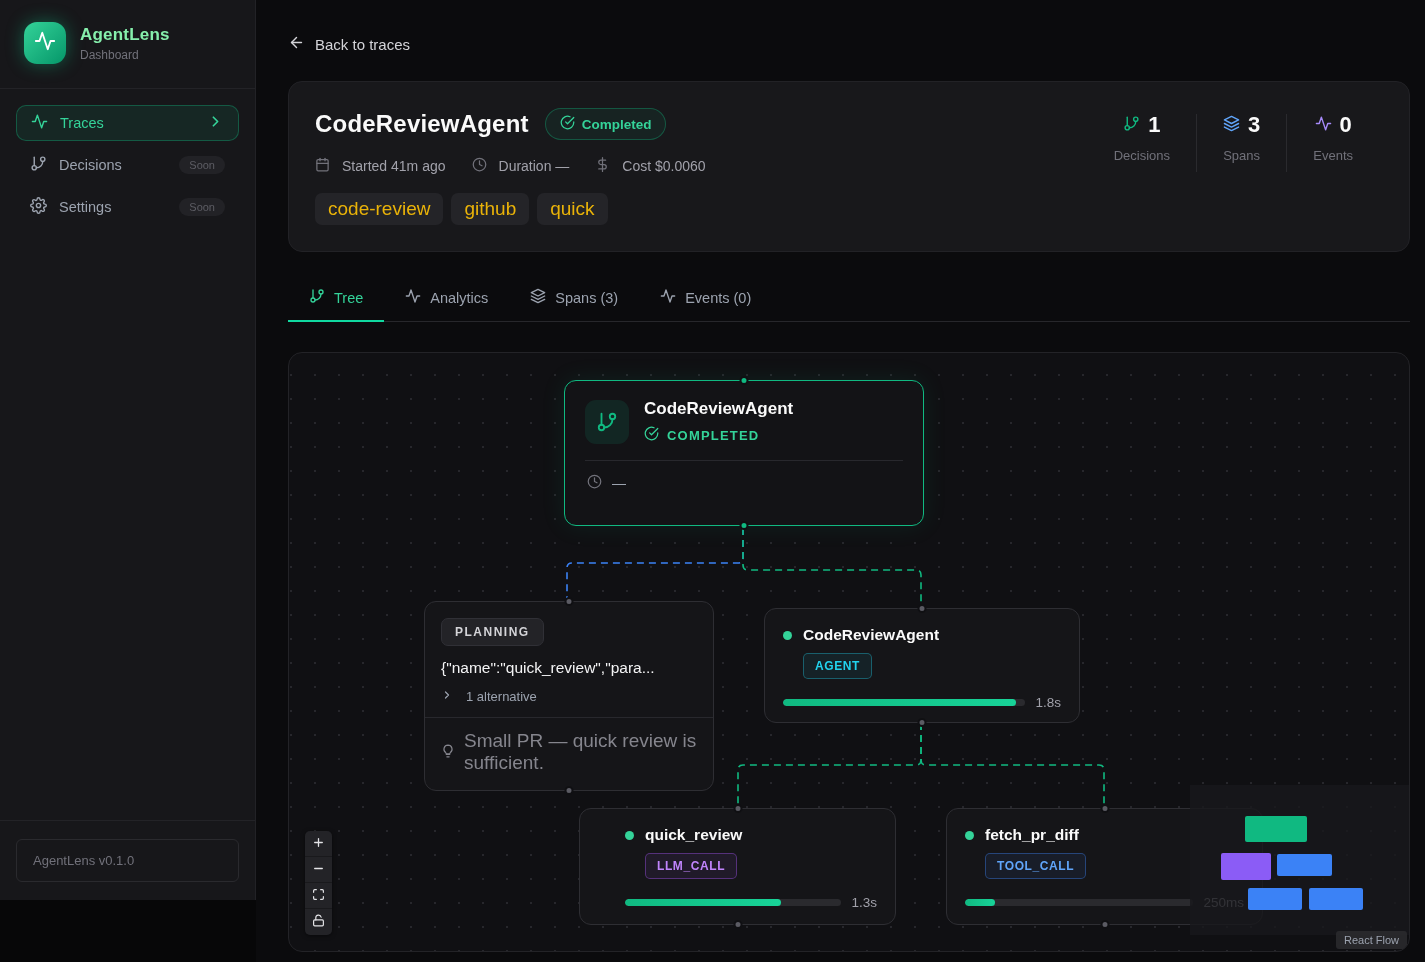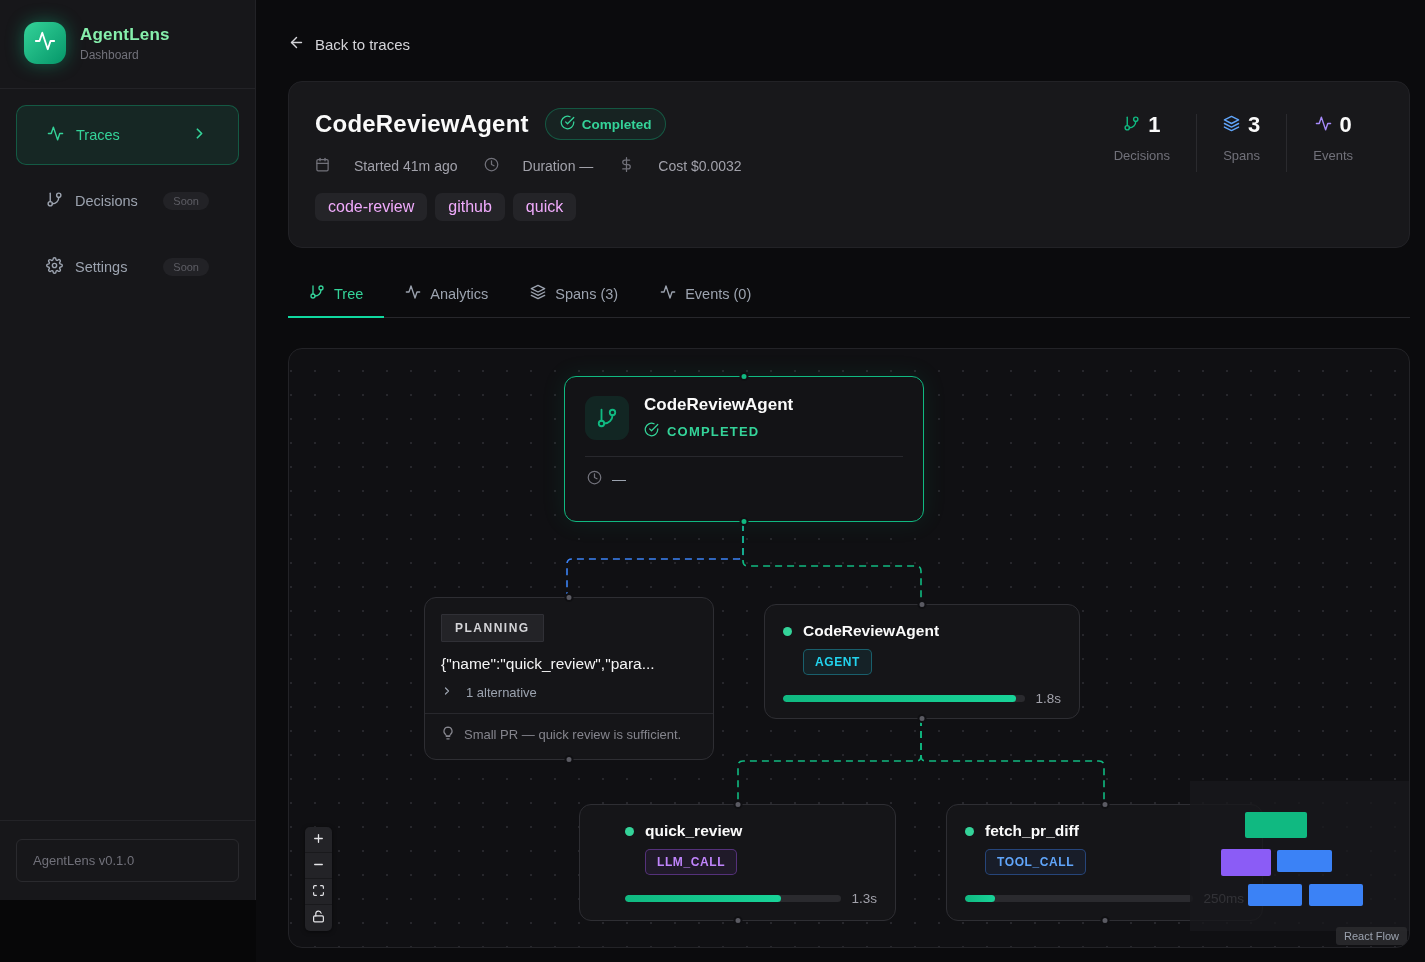--- a/index.html
+++ b/index.html
@@ -7,21 +7,21 @@
   .app { display:flex; width:1425px; height:962px; }
 
   
   .sidebar { width:256px; height:900px; background:#17171a; border-right:1px solid #222226; display:flex; flex-direction:column; }
   .sb-head { display:flex; align-items:center; gap:14px; padding:22px 22px 24px 24px; border-bottom:1px solid #232327; }
   .logo { width:42px; height:42px; border-radius:13px; background:linear-gradient(135deg,#34d399,#059669); display:flex; align-items:center; justify-content:center; box-shadow:0 0 18px rgba(16,185,129,.45); }
   .logo svg { width:22px; height:22px; stroke:#fff; }
   .sb-title { font-size:17px; font-weight:700; color:#86efac; letter-spacing:.2px; }
   .sb-sub { font-size:12px; color:#71717a; margin-top:3px; }
   .sb-nav { padding:16px; display:flex; flex-direction:column; gap:6px; }
-  .nav-item { display:flex; align-items:center; gap:12px; height:60px; padding:0 30px; border-radius:10px; font-size:14.5px; color:#9ca3af; cursor:pointer; }
+  .nav-item { display:flex; align-items:center; gap:12px; height:36px; padding:0 14px; border-radius:10px; font-size:14.5px; color:#9ca3af; cursor:pointer; }
   .nav-item svg { width:17px; height:17px; stroke:#9ca3af; flex:none; }
   .nav-item .grow { flex:1; }
   .nav-item.active { background:rgba(16,185,129,.10); border:1px solid rgba(16,185,129,.35); color:#34d399; }
   .nav-item.active svg { stroke:#34d399; }
   .soon { font-size:11px; color:#5d5d64; background:#222226; border-radius:99px; padding:3px 10px; }
   .sb-spacer { flex:1; }
   .sb-foot { border-top:1px solid #232327; padding:18px 16px; }
   .version-box { border:1px solid #2a2a2e; border-radius:6px; padding:13px 16px; font-size:13px; color:#71717a; }
 
   
@@ -29,24 +29,24 @@
   .back-row { margin-top:34px; display:flex; align-items:center; gap:10px; font-size:15px; color:#d4d4d8; cursor:pointer; }
   .back-row svg { width:17px; height:17px; stroke:#d4d4d8; }
 
   .header-card { margin-top:27px; background:#18181b; border:1px solid #222226; border-radius:14px; padding:26px 30px 26px 26px; display:flex; justify-content:space-between; }
   .hc-left { min-width:0; }
   .title-row { display:flex; align-items:center; gap:16px; }
   .trace-title { font-size:24px; font-weight:700; color:#fafafa; letter-spacing:.2px; }
   .status-pill { display:flex; align-items:center; gap:7px; font-size:13.5px; font-weight:700; color:#34d399; background:rgba(16,185,129,.07); border:1px solid rgba(16,185,129,.35); border-radius:99px; padding:6px 14px; }
   .status-pill svg { width:15px; height:15px; stroke:#34d399; }
   .meta-row { display:flex; align-items:center; gap:26px; margin-top:17px; font-size:14px; color:#a1a1aa; }
-  .meta-item { display:flex; align-items:center; gap:24px; }
+  .meta-item { display:flex; align-items:center; gap:12px; }
   .meta-item svg { width:15px; height:15px; stroke:#71717a; }
   .tag-row { display:flex; gap:8px; margin-top:18px; }
-  .tag { background:#242428; color:#f0abfc; font-size:16px; border-radius:7px; padding:5px 13px; }
+  .tag { background:#242428; color:#eab308; font-size:19px; border-radius:7px; padding:5px 13px; }
   .hc-stats { display:flex; align-items:flex-start; gap:0; padding-top:4px; }
   .stat { text-align:center; padding:0 26px; }
   .stat-top { display:flex; align-items:center; justify-content:center; gap:8px; }
   .stat-top svg { width:17px; height:17px; }
   .stat-val { font-size:22px; font-weight:700; color:#fafafa; }
   .stat-label { margin-top:10px; font-size:13px; color:#71717a; }
   .stat-div { width:1px; height:58px; background:#2a2a2e; margin-top:2px; }
 
   
   .tabs { margin-top:26px; display:flex; border-bottom:1px solid #27272b; }
@@ -70,26 +70,26 @@
   .rn-icon { width:44px; height:44px; border-radius:11px; background:rgba(16,185,129,.12); display:flex; align-items:center; justify-content:center; }
   .rn-icon svg { width:22px; height:22px; stroke:#10b981; }
   .rn-title { font-size:17px; font-weight:700; color:#fafafa; }
   .rn-status { display:flex; align-items:center; gap:8px; margin-top:7px; font-size:13px; font-weight:600; letter-spacing:1.2px; color:#34d399; }
   .rn-status svg { width:15px; height:15px; stroke:#34d399; }
   .rn-div { border-top:1px solid #28282d; margin-top:16px; }
   .rn-foot { display:flex; align-items:center; gap:10px; padding:13px 2px; color:#9ca3af; font-size:14px; }
   .rn-foot svg { width:15px; height:15px; stroke:#71717a; }
 
   .plan-node { left:135px; top:248px; width:290px; padding:16px; }
-  .plan-badge { display:inline-block; background:#232327; border:1px solid #303036; border-radius:1px; padding:6px 13px; font-size:12px; letter-spacing:1.5px; color:#d4d4d8; font-weight:600; }
+  .plan-badge { display:inline-block; background:#232327; border:1px solid #303036; border-radius:7px; padding:6px 13px; font-size:12px; letter-spacing:1.5px; color:#d4d4d8; font-weight:600; }
   .plan-json { margin-top:13px; font-size:15.5px; color:#f4f4f5; white-space:nowrap; overflow:hidden; }
   .plan-alt { display:flex; align-items:center; gap:13px; margin-top:12px; font-size:13px; color:#9ca3af; cursor:pointer; }
   .plan-alt svg { width:12px; height:12px; stroke:#9ca3af; }
   .plan-div { border-top:1px solid #28282d; margin:13px -16px 0 -16px; }
-  .plan-reason { display:flex; align-items:center; gap:9px; margin-top:12px; font-size:13px; color:#85858d; }
+  .plan-reason { display:flex; align-items:center; gap:9px; margin-top:12px; font-size:19px; color:#85858d; }
   .plan-reason svg { width:14px; height:14px; stroke:#85858d; flex:none; }
 
   .span-node { padding:17px 18px; }
   .sn-title-row { display:flex; align-items:center; gap:11px; }
   .sn-dot { width:9px; height:9px; border-radius:50%; background:#34d399; flex:none; }
   .sn-title { font-size:15.5px; font-weight:700; color:#fafafa; }
   .sn-badge { display:inline-block; margin:9px 0 0 20px; font-size:12px; font-weight:700; letter-spacing:.6px; border-radius:5px; padding:5px 11px; }
   .badge-agent { color:#22d3ee; background:rgba(34,211,238,.07); border:1px solid rgba(34,211,238,.35); }
   .badge-llm  { color:#c084fc; background:rgba(168,85,247,.08); border:1px solid rgba(168,85,247,.4); }
   .badge-tool { color:#60a5fa; background:rgba(59,130,246,.08); border:1px solid rgba(59,130,246,.4); }
@@ -260,21 +260,21 @@
           <div class="meta-item">
             <span><svg viewBox="0 0 24 24">
                   <use href="#i-clock"></use>
                 </svg></span>
             <span>Duration —</span>
           </div>
           <div class="meta-item">
             <span><svg viewBox="0 0 24 24">
                   <use href="#i-dollar"></use>
                 </svg></span>
-            <span>Cost $0.0032</span>
+            <span>Cost $0.0060</span>
           </div>
         </div>
         <div class="tag-row">
           <span class="tag">code-review</span>
           <span class="tag">github</span>
           <span class="tag">quick</span>
         </div>
       </div>
       <div class="hc-stats">
         <div class="stat">

